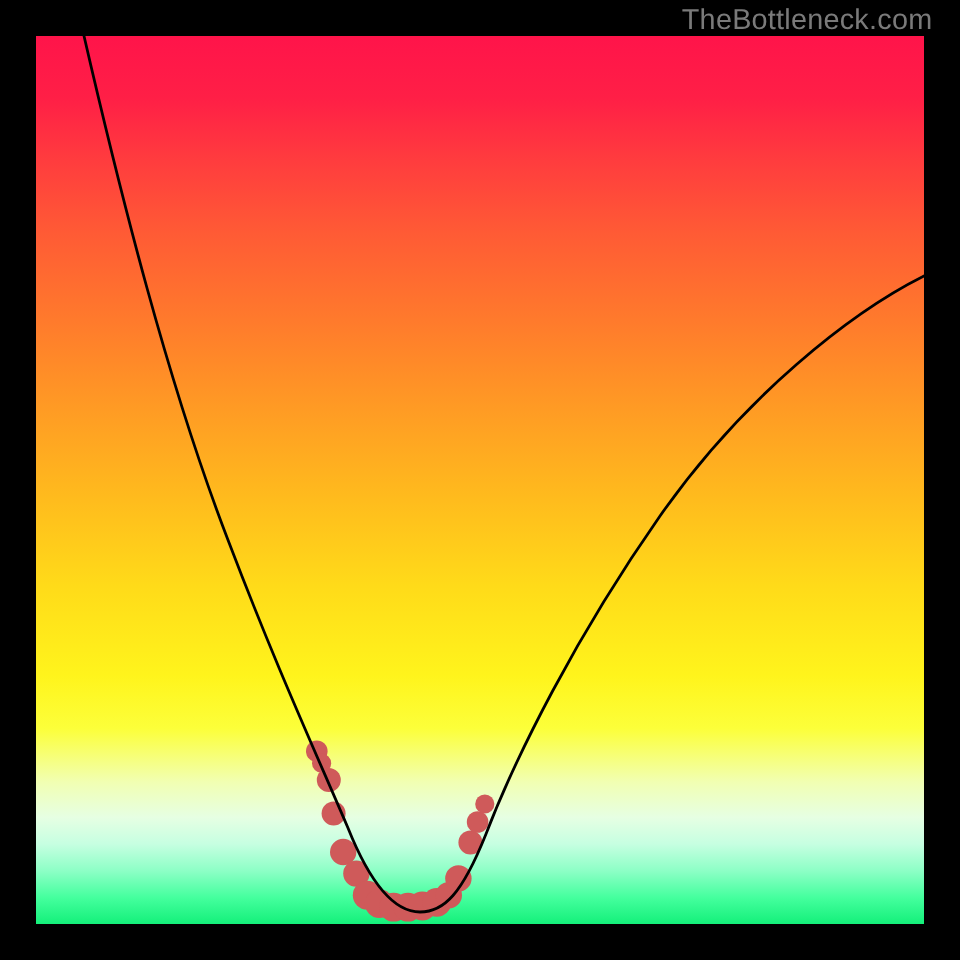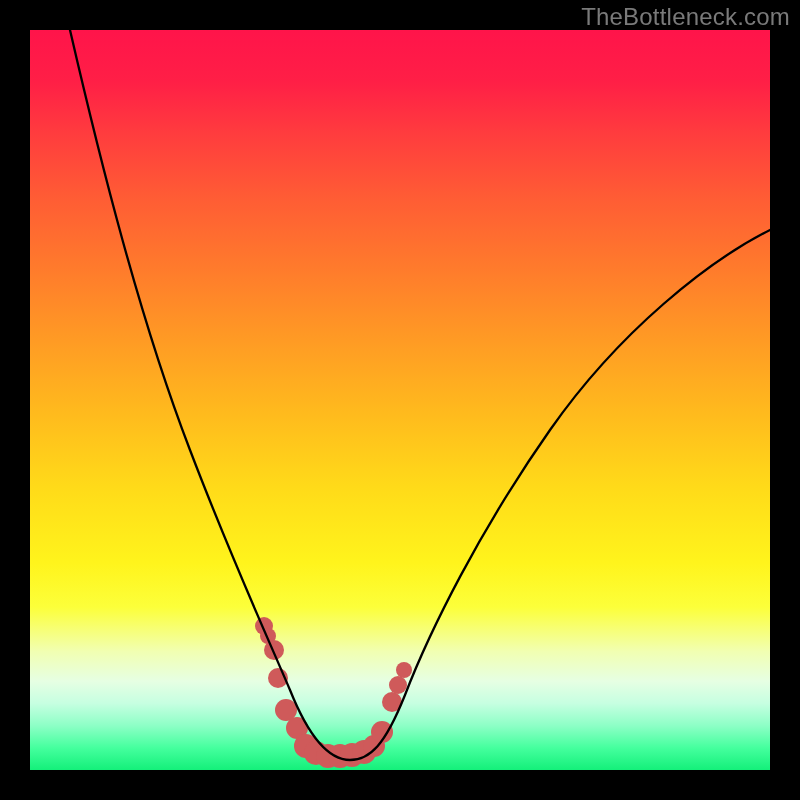--- a/index.html
+++ b/index.html
@@ -30,21 +30,21 @@
       #f1ffb2 84%,
       #e6ffe3 88%,
       #c6ffe1 91%,
       #8dffc6 94%,
       #45ff9e 97%,
       #14f07a 100%);
   }
   .watermark {
     position: absolute;
     top: 3px;
-    right: 10px;
+    right: 23px;
     font-family: Arial, Helvetica, sans-serif;
     font-size: 24px;
     font-weight: 400;
     color: #7a7a7a;
     letter-spacing: 0.2px;
     text-align: right;
   }
   svg.curve {
     position: absolute;
     left: 0;

